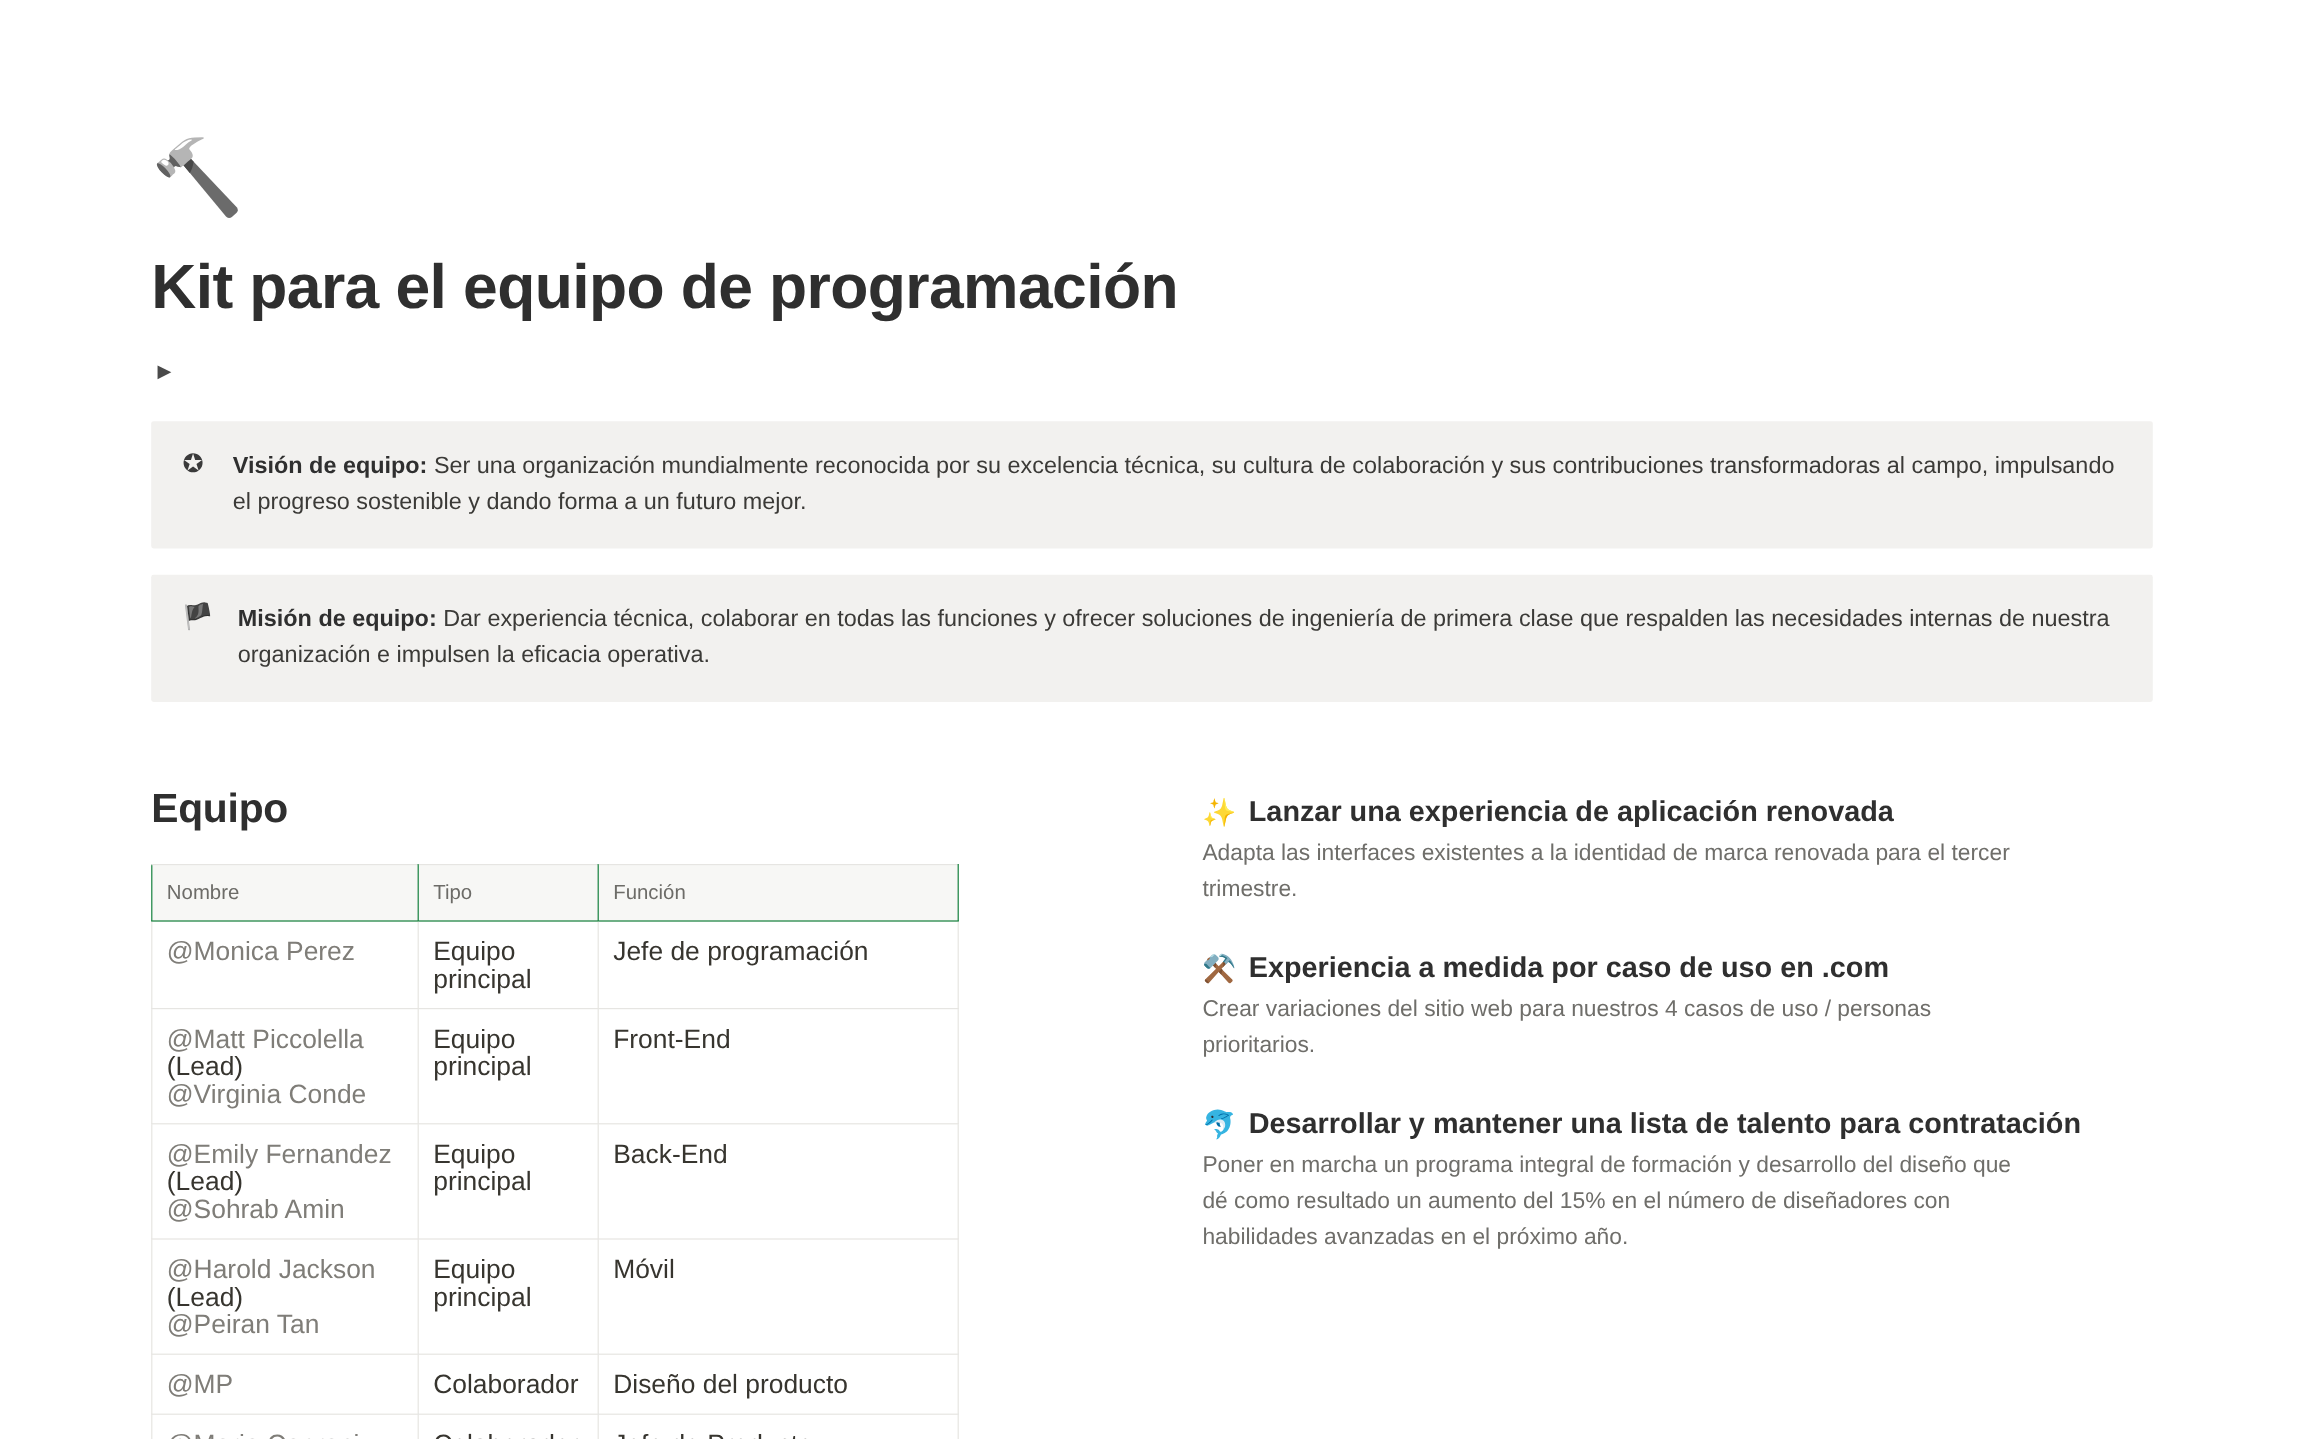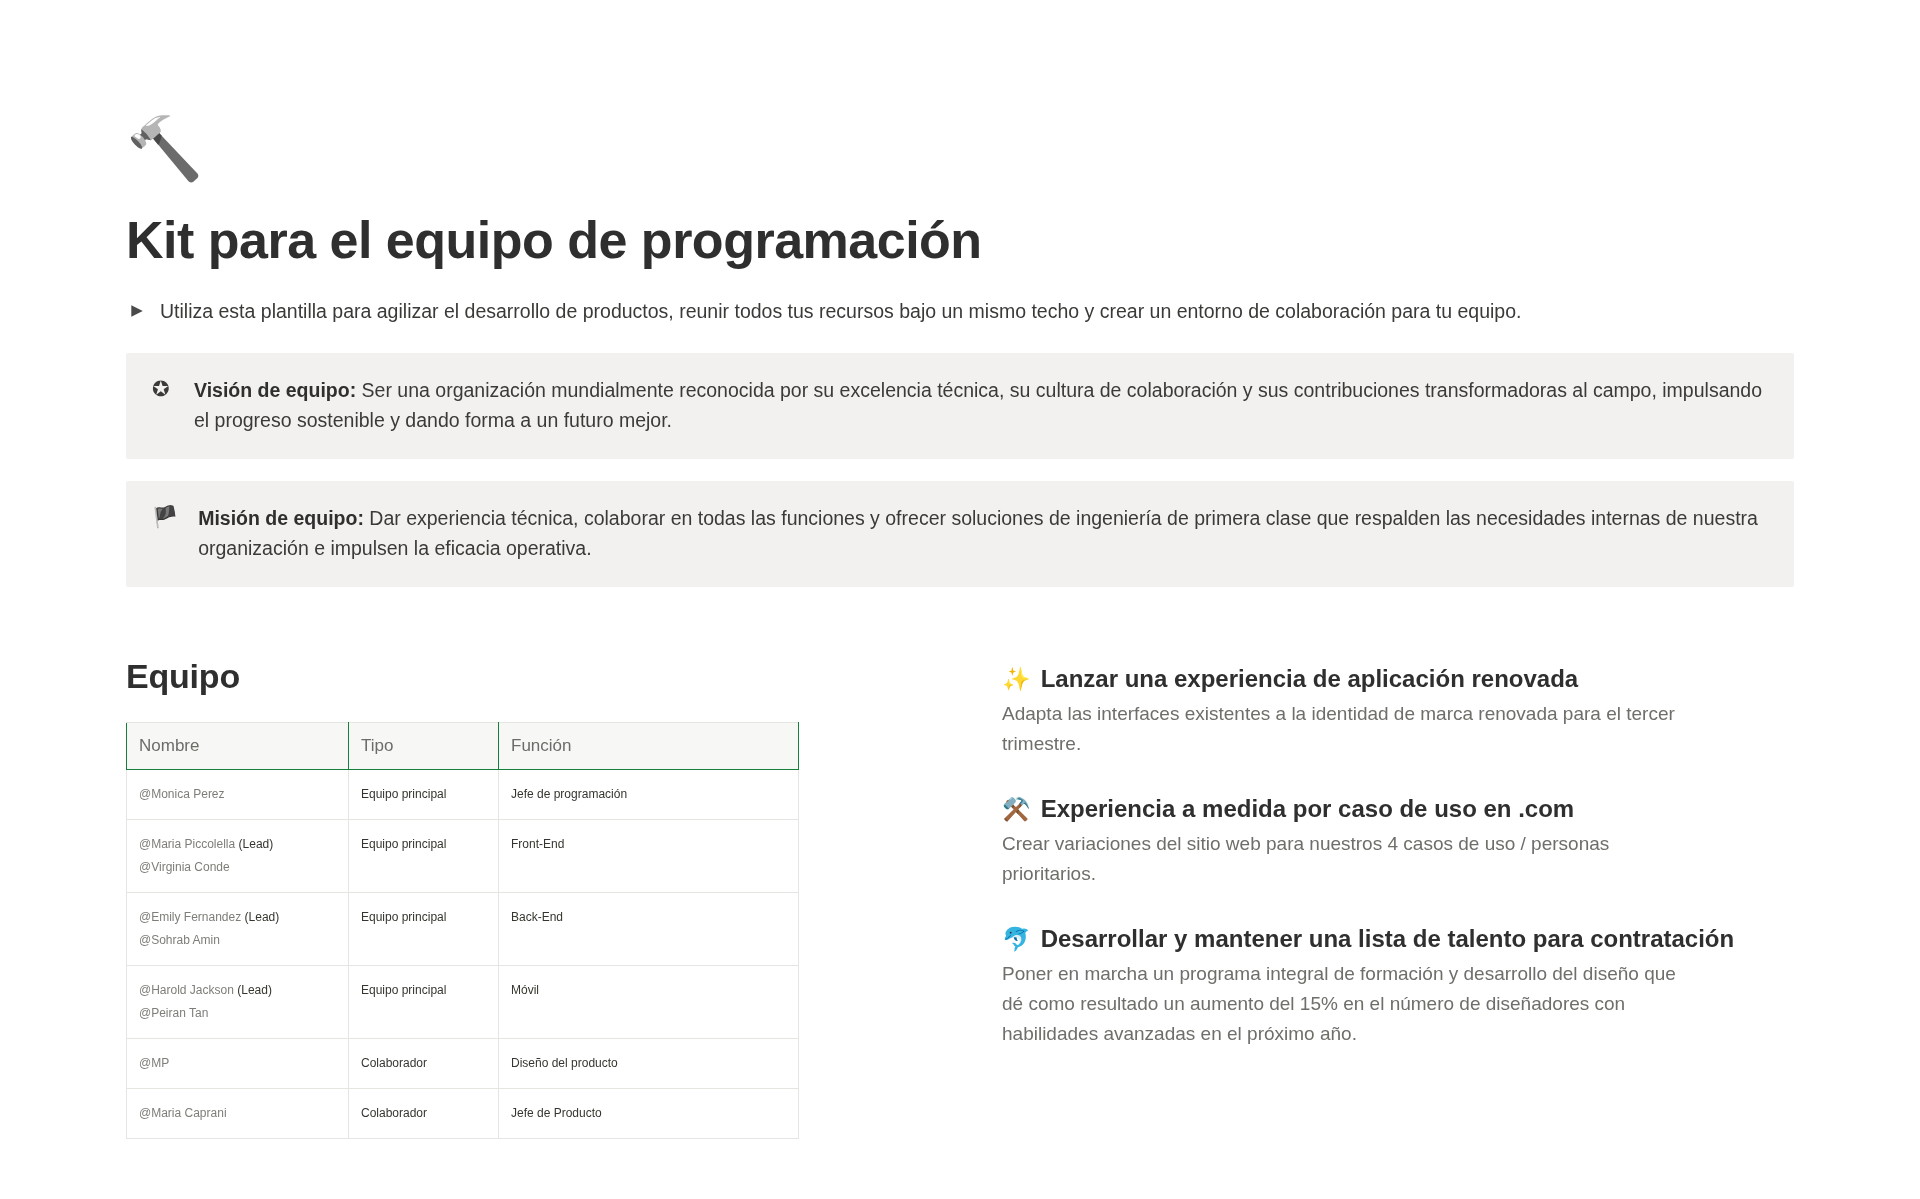--- a/index.html
+++ b/index.html
@@ -103,21 +103,21 @@
     background: #f7f7f5;
     text-align: left;
     font-weight: normal;
     font-size: 17px;
     color: #6d6c68;
     padding: 13px 12px;
     border: 1px solid #15803d;
     border-top: 1px solid #e6e5e2;
   }
   table.team td {
-    font-size: 12px;
+    font-size: 22px;
     color: #37352f;
     padding: 13px 12px;
     border: 1px solid #e6e5e2;
     vertical-align: top;
     line-height: 23px;
   }
   table.team col.c1 { width: 222px; }
   table.team col.c2 { width: 150px; }
   table.team col.c3 { width: 300px; }
   .mention {
@@ -149,21 +149,20 @@
 <body>
 
 <div class="page">
 
   <div class="doc-icon">🔨</div>
 
   <h1 class="doc-title">Kit para el equipo de programación</h1>
 
   <div class="toggle-row">
     <span class="toggle-arrow">▶</span>
-    <span class="toggle-text">Utiliza esta plantilla para agilizar el desarrollo de productos, reunir todos tus recursos bajo un mismo techo y crear un entorno de colaboración para tu equipo.</span>
   </div>
 
   <div class="callout">
     <span class="callout-icon">✪</span>
     <div class="callout-body">
       <b>Visión de equipo:</b><span> Ser una organización mundialmente reconocida por su excelencia técnica, su cultura de colaboración y sus contribuciones transformadoras al campo, impulsando el progreso sostenible y dando forma a un futuro mejor.</span>
     </div>
   </div>
 
   <div class="callout">
@@ -190,21 +189,21 @@
             <th>Función</th>
           </tr>
         </thead>
         <tbody id="team-body">
             <tr>
               <td><span class="mention">@Monica Perez</span></td>
               <td>Equipo principal</td>
               <td>Jefe de programación</td>
             </tr>
             <tr>
-              <td><span class="mention">@Maria Piccolella</span><span class="lead-tag"> (Lead)</span><br><span class="mention">@Virginia Conde</span></td>
+              <td><span class="mention">@Matt Piccolella</span><span class="lead-tag"> (Lead)</span><br><span class="mention">@Virginia Conde</span></td>
               <td>Equipo principal</td>
               <td>Front-End</td>
             </tr>
             <tr>
               <td><span class="mention">@Emily Fernandez</span><span class="lead-tag"> (Lead)</span><br><span class="mention">@Sohrab Amin</span></td>
               <td>Equipo principal</td>
               <td>Back-End</td>
             </tr>
             <tr>
               <td><span class="mention">@Harold Jackson</span><span class="lead-tag"> (Lead)</span><br><span class="mention">@Peiran Tan</span></td>

